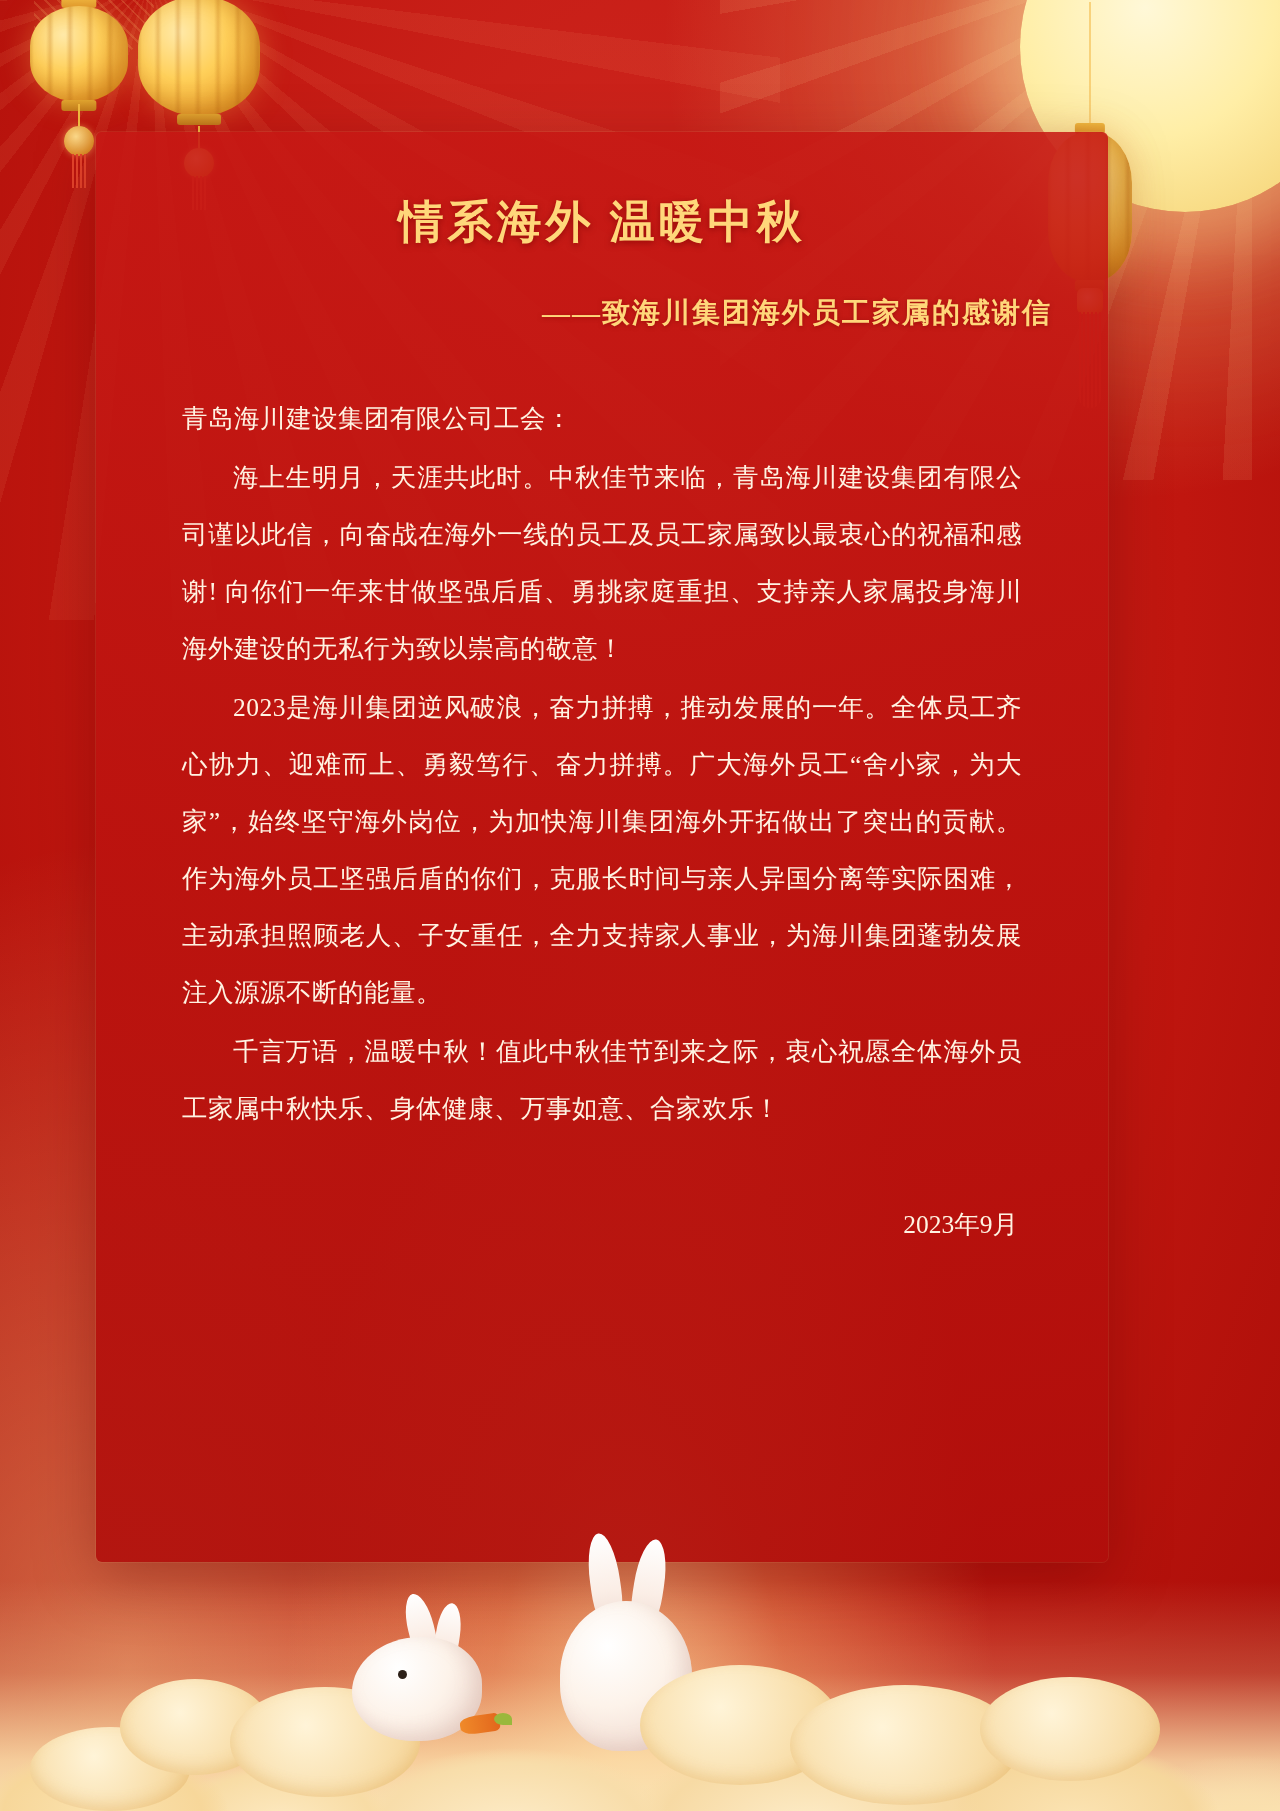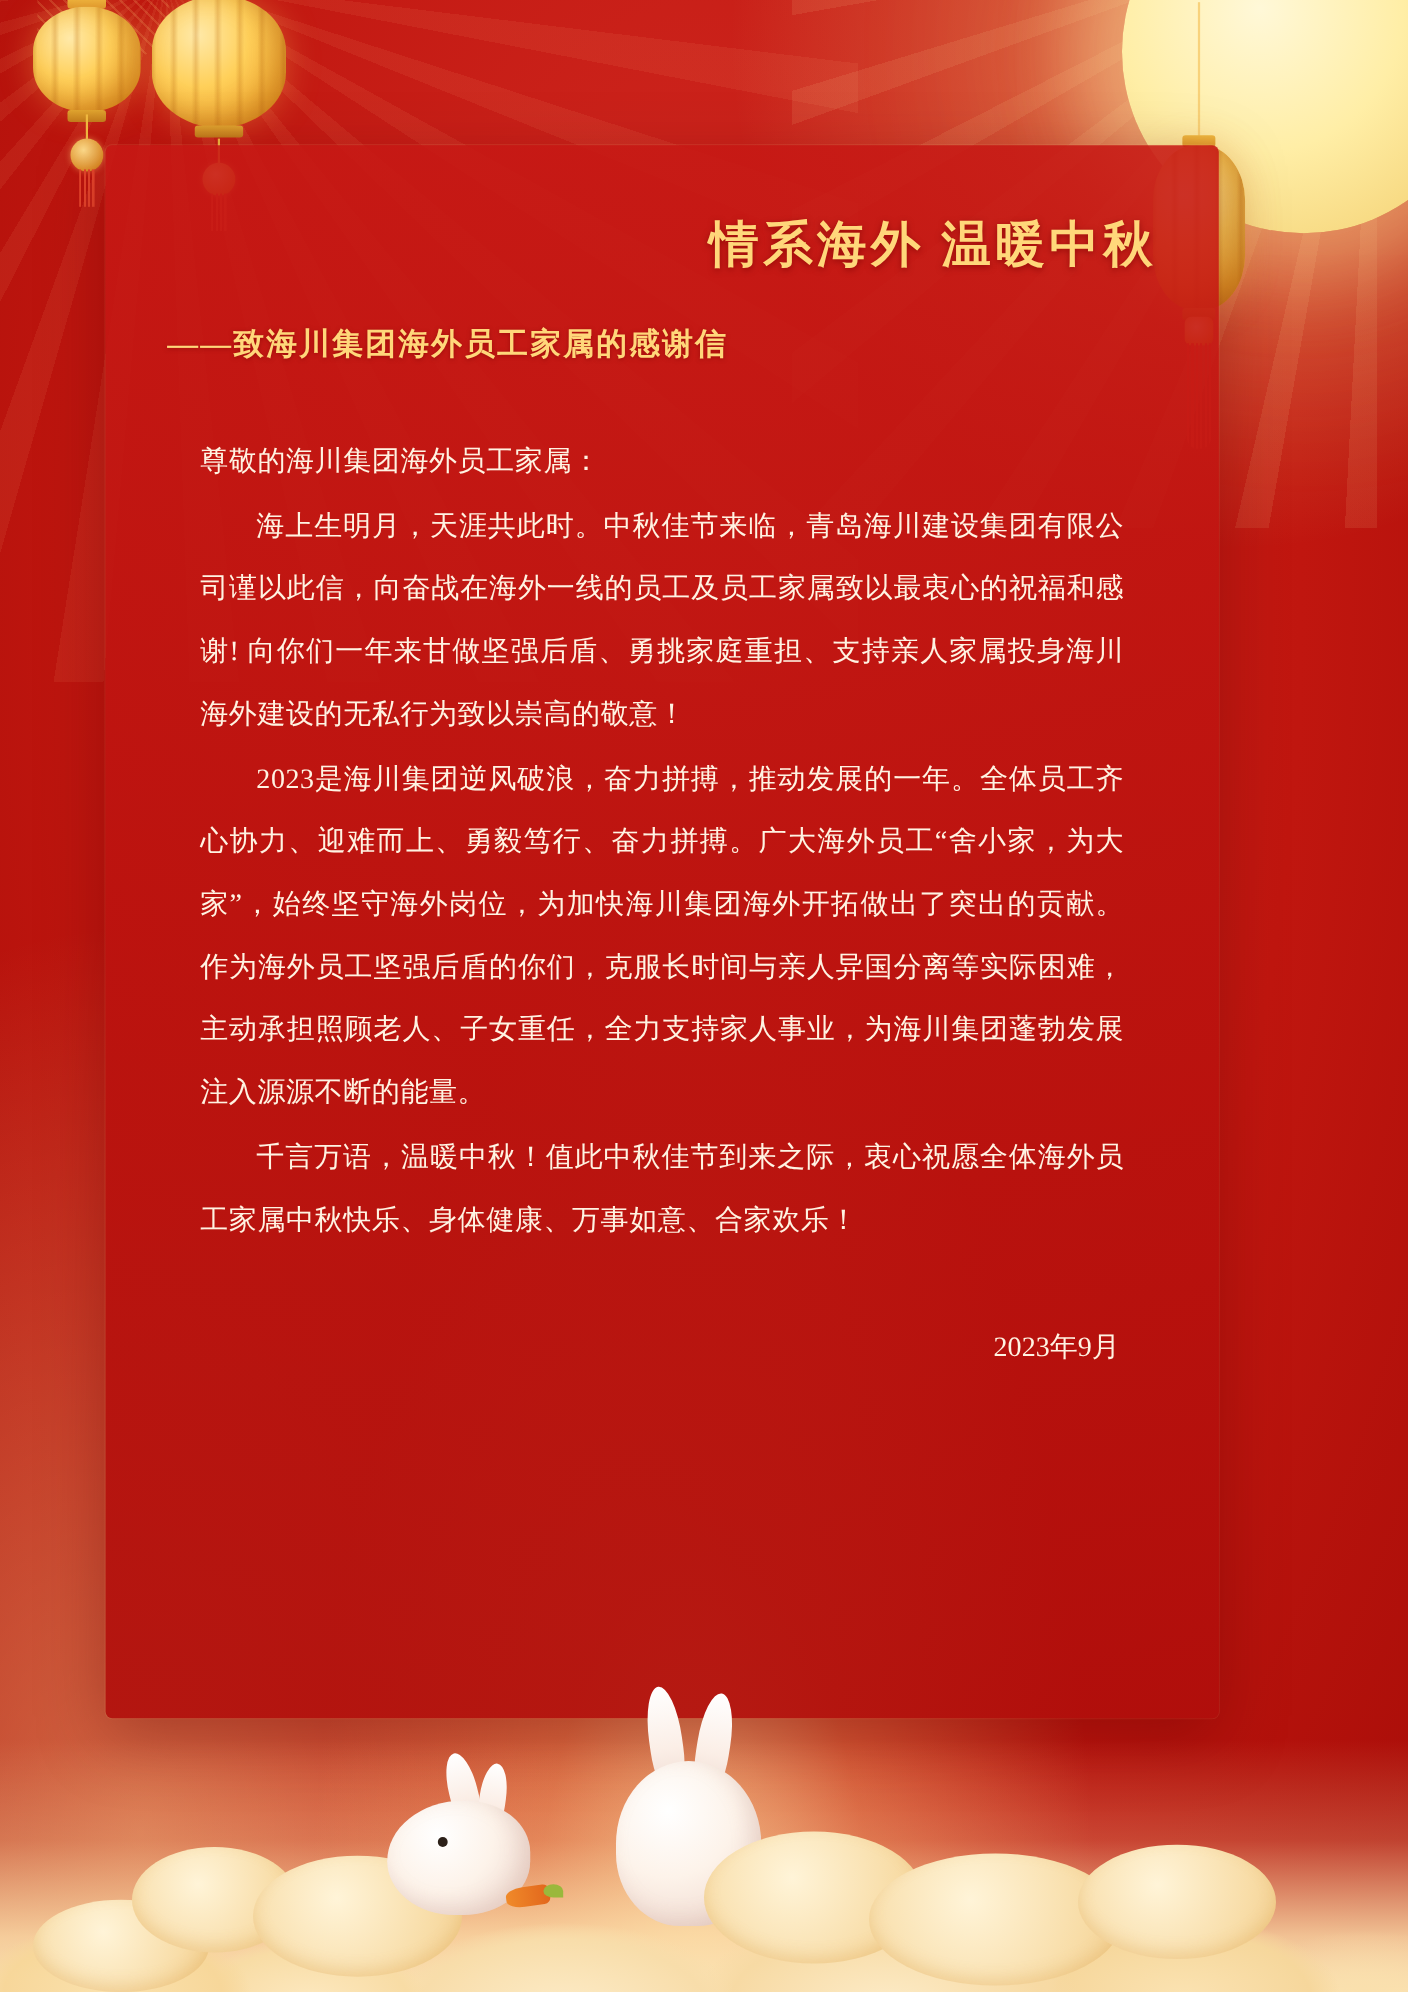--- a/index.html
+++ b/index.html
@@ -144,30 +144,30 @@
     left: 96px; top: 132px;
     width: 1012px; height: 1430px;
     background: linear-gradient(180deg, rgba(198,24,20,0.88) 0%, rgba(186,18,14,0.92) 55%, rgba(176,14,11,0.9) 100%);
     border-radius: 6px;
     box-shadow: 0 0 0 1px rgba(255,200,140,0.10), 0 18px 60px rgba(90,0,0,0.35);
     overflow: hidden;
   }
   .card-inner { position: relative; padding: 40px 56px 0 56px; }
 
   .title {
-    text-align: right;
+    text-align: center;
     font-size: 45px;
     letter-spacing: 4px;
     font-weight: bold;
     color: #ffd77a;
     text-shadow: 0 2px 6px rgba(120,0,0,.6);
     margin-top: 20px;
   }
   .subtitle {
-    text-align: left;
+    text-align: right;
     font-size: 28px;
     color: #ffd77a;
     letter-spacing: 2px;
     margin-top: 42px;
     font-weight: bold;
     text-shadow: 0 1px 4px rgba(120,0,0,.5);
   }
 
   .body-text {
     margin-top: 58px;
@@ -320,21 +320,21 @@
     <span class="lt-fringe"></span>
   </div>
 
   <div class="card">
     <div class="card-inner">
 
       <div class="title">情系海外 温暖中秋</div>
       <div class="subtitle">——致海川集团海外员工家属的感谢信</div>
 
       <div class="body-text">
-        <p>尊敬的海川集团海外员工家属：</p>
+        <p>青岛海川建设集团有限公司工会：</p>
         <p class="p-indent">海上生明月，天涯共此时。中秋佳节来临，青岛海川建设集团有限公司谨以此信，向奋战在海外一线的员工及员工家属致以最衷心的祝福和感谢! 向你们一年来甘做坚强后盾、勇挑家庭重担、支持亲人家属投身海川海外建设的无私行为致以崇高的敬意！</p>
         <p class="p-indent">2023是海川集团逆风破浪，奋力拼搏，推动发展的一年。全体员工齐心协力、迎难而上、勇毅笃行、奋力拼搏。广大海外员工“舍小家，为大家”，始终坚守海外岗位，为加快海川集团海外开拓做出了突出的贡献。作为海外员工坚强后盾的你们，克服长时间与亲人异国分离等实际困难，主动承担照顾老人、子女重任，全力支持家人事业，为海川集团蓬勃发展注入源源不断的能量。</p>
         <p class="p-indent">千言万语，温暖中秋！值此中秋佳节到来之际，衷心祝愿全体海外员工家属中秋快乐、身体健康、万事如意、合家欢乐！</p>
       </div>
 
       <div class="signoff">
         <div>2023年9月</div>
       </div>
 
     </div>

